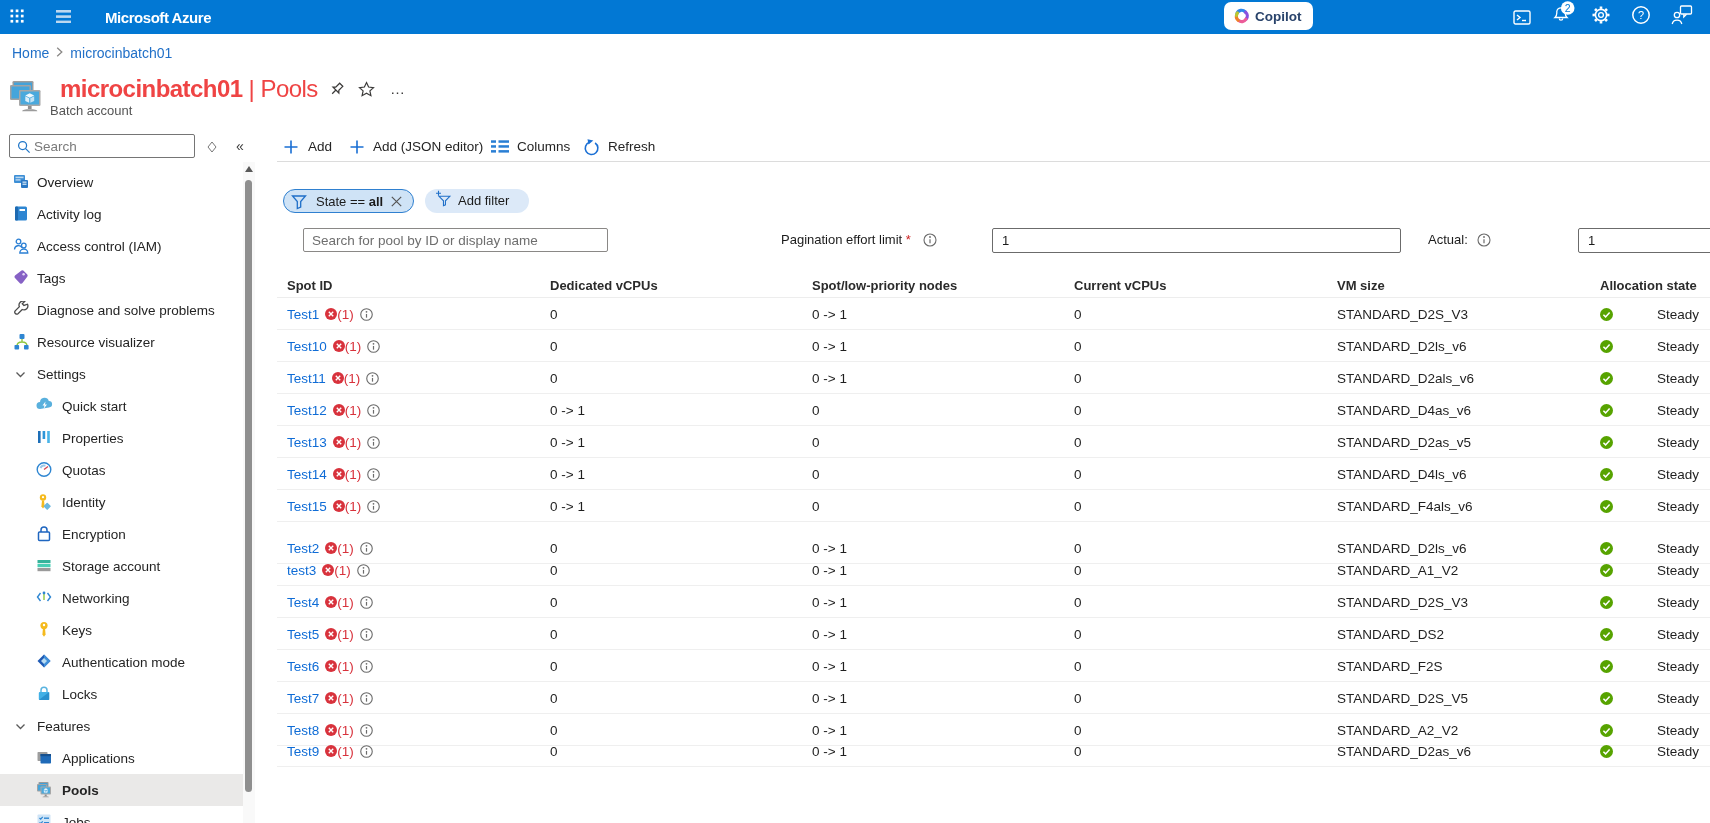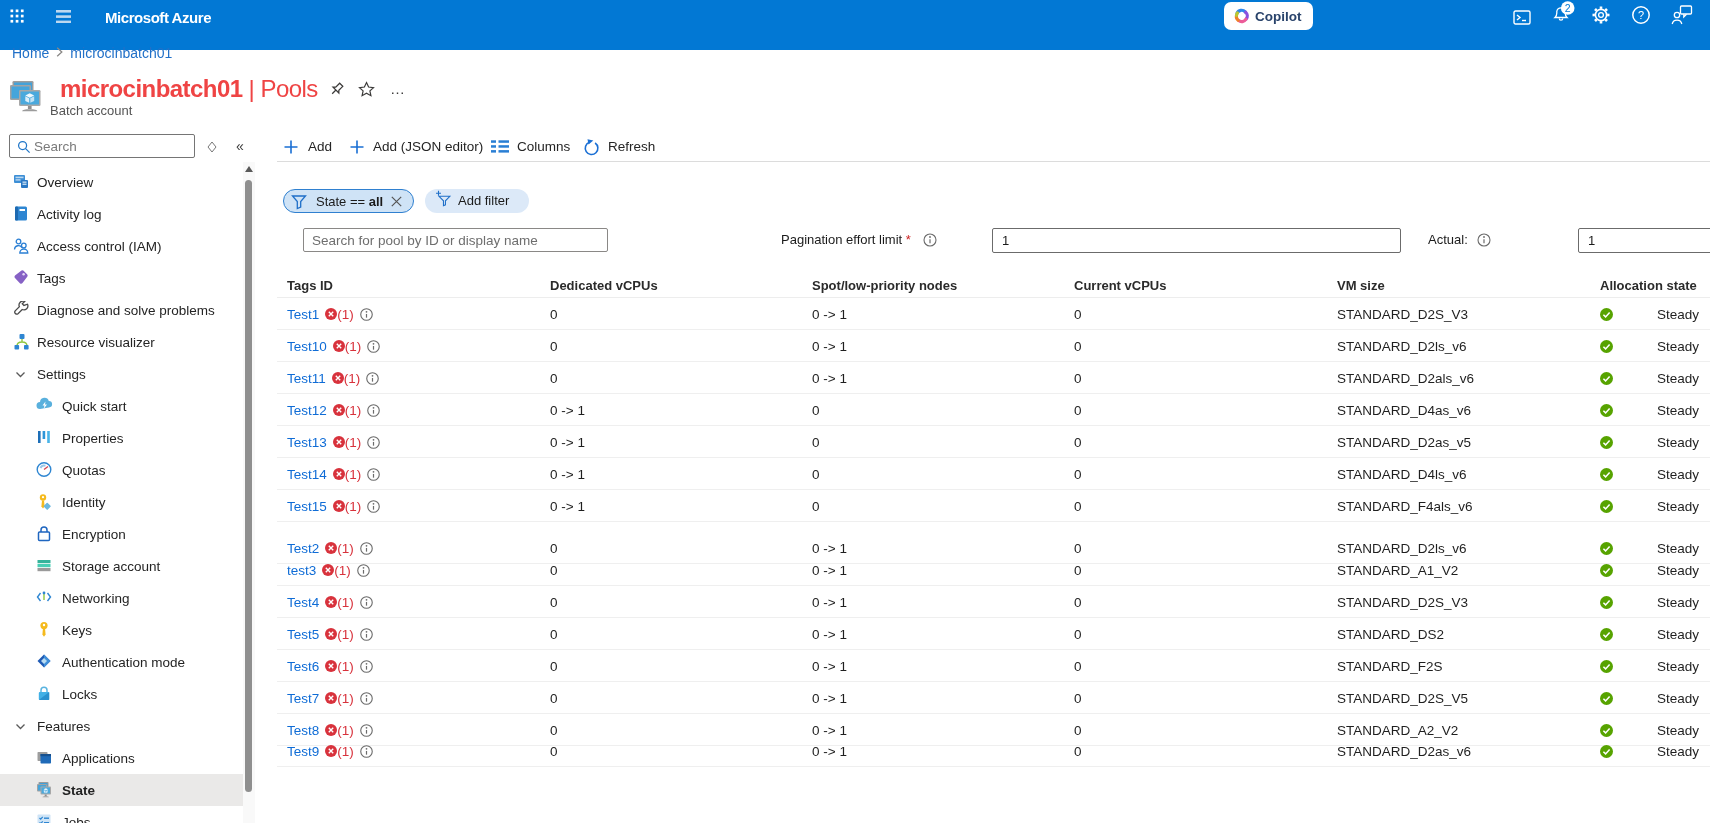--- a/index.html
+++ b/index.html
@@ -1,18 +1,18 @@
 <!DOCTYPE html>
 <html><head><meta charset="utf-8"><style>
 *{margin:0;padding:0;box-sizing:border-box;}
 html,body{width:1710px;height:823px;overflow:hidden;background:#fff;
   font-family:"Liberation Sans",sans-serif;-webkit-font-smoothing:antialiased;}
 .abs{position:absolute;}
 
-#topbar{position:absolute;left:0;top:0;width:1710px;height:50px;background:#0278d4;}
+#topbar{position:absolute;left:0;top:0;width:1710px;height:34px;background:#0278d4;}
 #topbar .brand{position:absolute;left:105px;top:9px;color:#fff;font-size:15px;font-weight:700;letter-spacing:-.45px;}
 #hsearch{position:absolute;left:690px;top:4px;width:520px;height:24px;background:#b8d8f2;border-radius:2px;}
 #hsearch span{position:absolute;left:28px;top:4px;font-size:14px;color:#2a6499;}
 #copilot{position:absolute;left:1224px;top:2px;width:89px;height:28px;background:#fff;border-radius:7px;}
 #copilot span{position:absolute;left:31px;top:7px;font-size:13.5px;font-weight:700;color:#29436b;}
 
 #crumb{position:absolute;left:12px;top:45px;font-size:14px;color:#2170c8;}
 #title{position:absolute;left:60px;top:75px;font-size:24px;font-weight:700;color:#ef4444;letter-spacing:-.55px;}
 #title .light{font-weight:400;}
 #subtitle{position:absolute;left:50px;top:103px;font-size:13px;color:#555;}
@@ -325,21 +325,21 @@
 <rect x="1" y="3" width="10" height="7.5" rx=".8" fill="#a2a2a2"></rect>
       <rect x="2" y="4" width="8" height="5.5" fill="#45a4da"></rect>
 <rect x="4.5" y="5.5" width="10.5" height="8" rx=".8" fill="#a8a8a8"></rect>
       <rect x="5.5" y="6.5" width="8.5" height="6" fill="#4aa9dd"></rect>
 <polygon points="9.8,7.2 12,8.3 9.8,9.4 7.6,8.3" fill="#eaf5fb"></polygon>
       <polygon points="7.8,9 9.6,9.9 9.6,12.2 7.8,11.3" fill="#d8ecf8"></polygon>
       <polygon points="11.8,9 10,9.9 10,12.2 11.8,11.3" fill="#c2e1f3"></polygon>
 <rect x="8.7" y="13.5" width="2" height="1.6" fill="#8f8f8f"></rect>
       <path d="M6.5 16.3 c0-.8 1.5-1 3.2-1 s3.2.2 3.2 1 z" fill="#9b9b9b"></path>
     </svg>
-    <span class="txt2">State</span>
+    <span class="txt2">Pools</span>
   </div>
 <div class="nav-item" style="top:806px;">
     <svg width="17" height="17" viewBox="0 0 17 17" style="left:36px;">
       <rect x="1.5" y="1.5" width="13" height="13" rx="1" fill="#cfe4f6"></rect>
       <path d="M3.5 5 l1.2 1.2 2-2.4" stroke="#2e86d2" stroke-width="1.2" fill="none"></path>
       <rect x="8" y="4.5" width="5" height="1.4" fill="#2e86d2"></rect>
       <path d="M3.5 9.5 l1.2 1.2 2-2.4" stroke="#2e86d2" stroke-width="1.2" fill="none"></path>
       <rect x="8" y="9" width="5" height="1.4" fill="#2e86d2"></rect>
     </svg>
     <span class="txt2">Jobs</span>
@@ -407,21 +407,21 @@
 <svg width="14" height="14" viewBox="0 0 14 14" style="position:absolute;left:1477px;top:233px;">
     <circle cx="7" cy="7" r="6" fill="none" stroke="#6b6b6b" stroke-width="1.1"></circle>
     <line x1="7" y1="6.2" x2="7" y2="10.2" stroke="#6b6b6b" stroke-width="1.2"></line>
     <circle cx="7" cy="4" r=".9" fill="#6b6b6b"></circle>
   </svg>
 <div id="actin">
     <span>1</span>
   </div>
 
 <div id="tbl">
-    <div class="th c0" style="top:7px;">Tags ID</div>
+    <div class="th c0" style="top:7px;">Spot ID</div>
     <div class="th c1" style="top:7px;">Dedicated vCPUs</div>
     <div class="th c2" style="top:7px;">Spot/low-priority nodes</div>
     <div class="th c3" style="top:7px;">Current vCPUs</div>
     <div class="th c4" style="top:7px;">VM size</div>
     <div class="th c5" style="top:7px;">Allocation state</div>
     <div id="thline"></div>
     <div class="trow" style="top:27px;">
       <span class="c0" style="top:0;height:32px;display:inline-flex;align-items:center;">
         <span class="lnk">Test1</span>
         <svg width="12" height="12" viewBox="0 0 13 13" style="margin-left:6px;">

